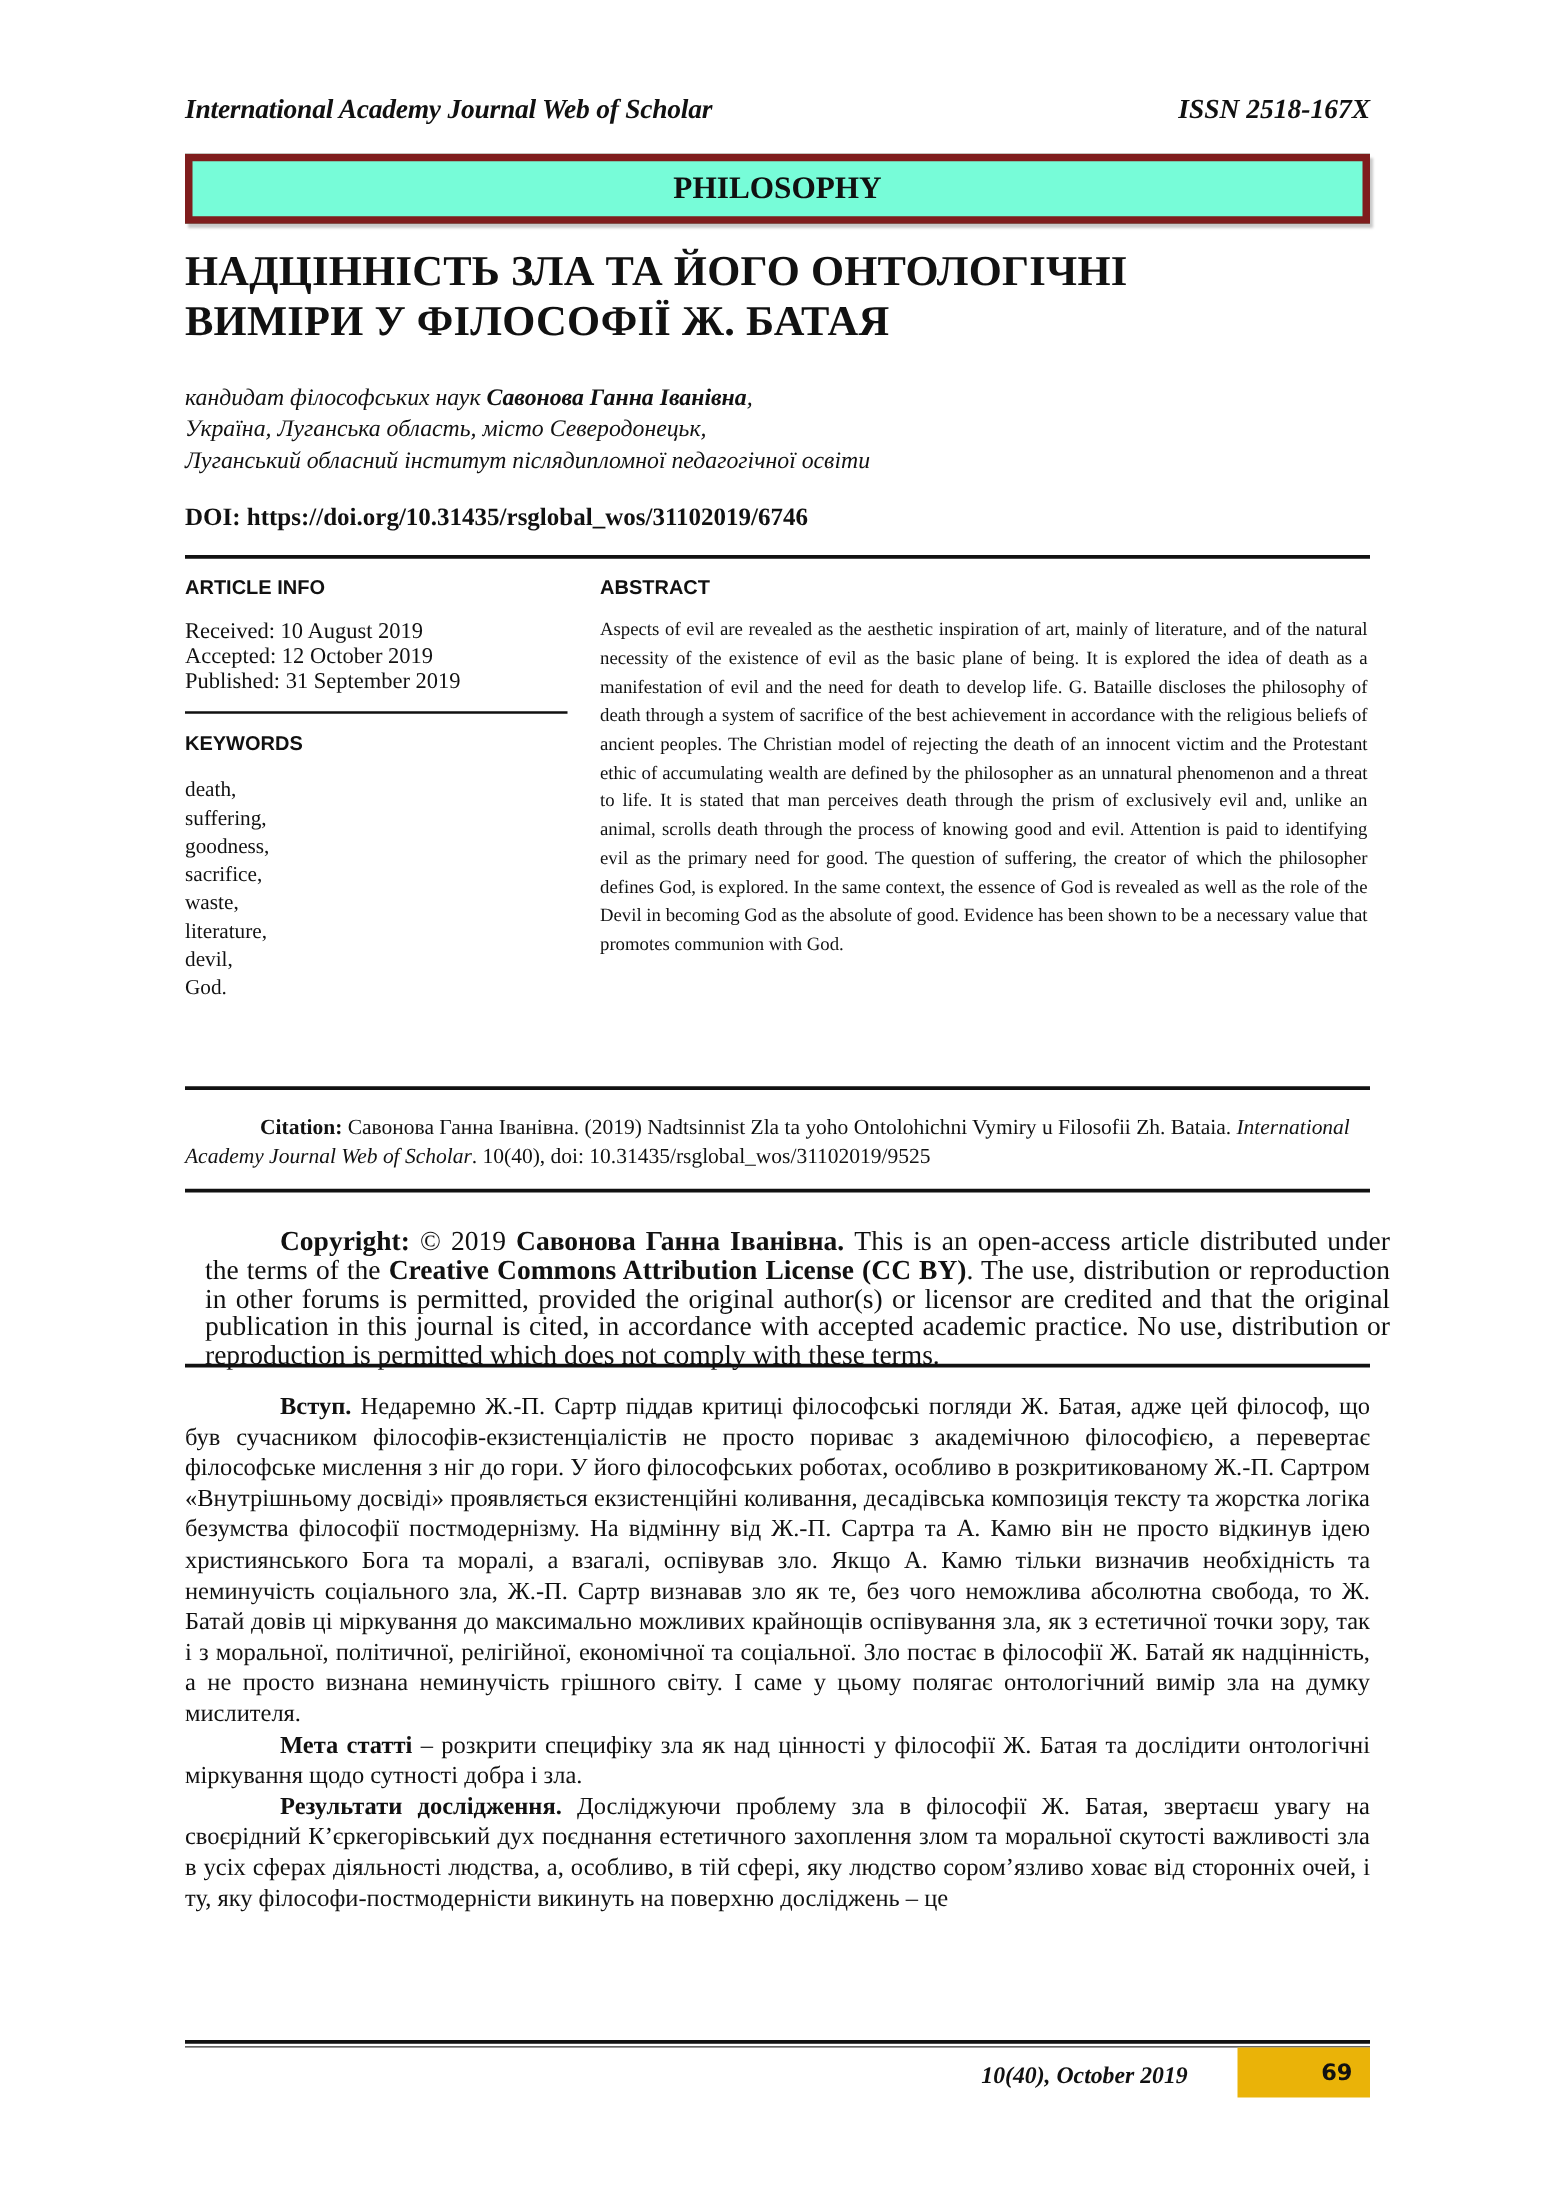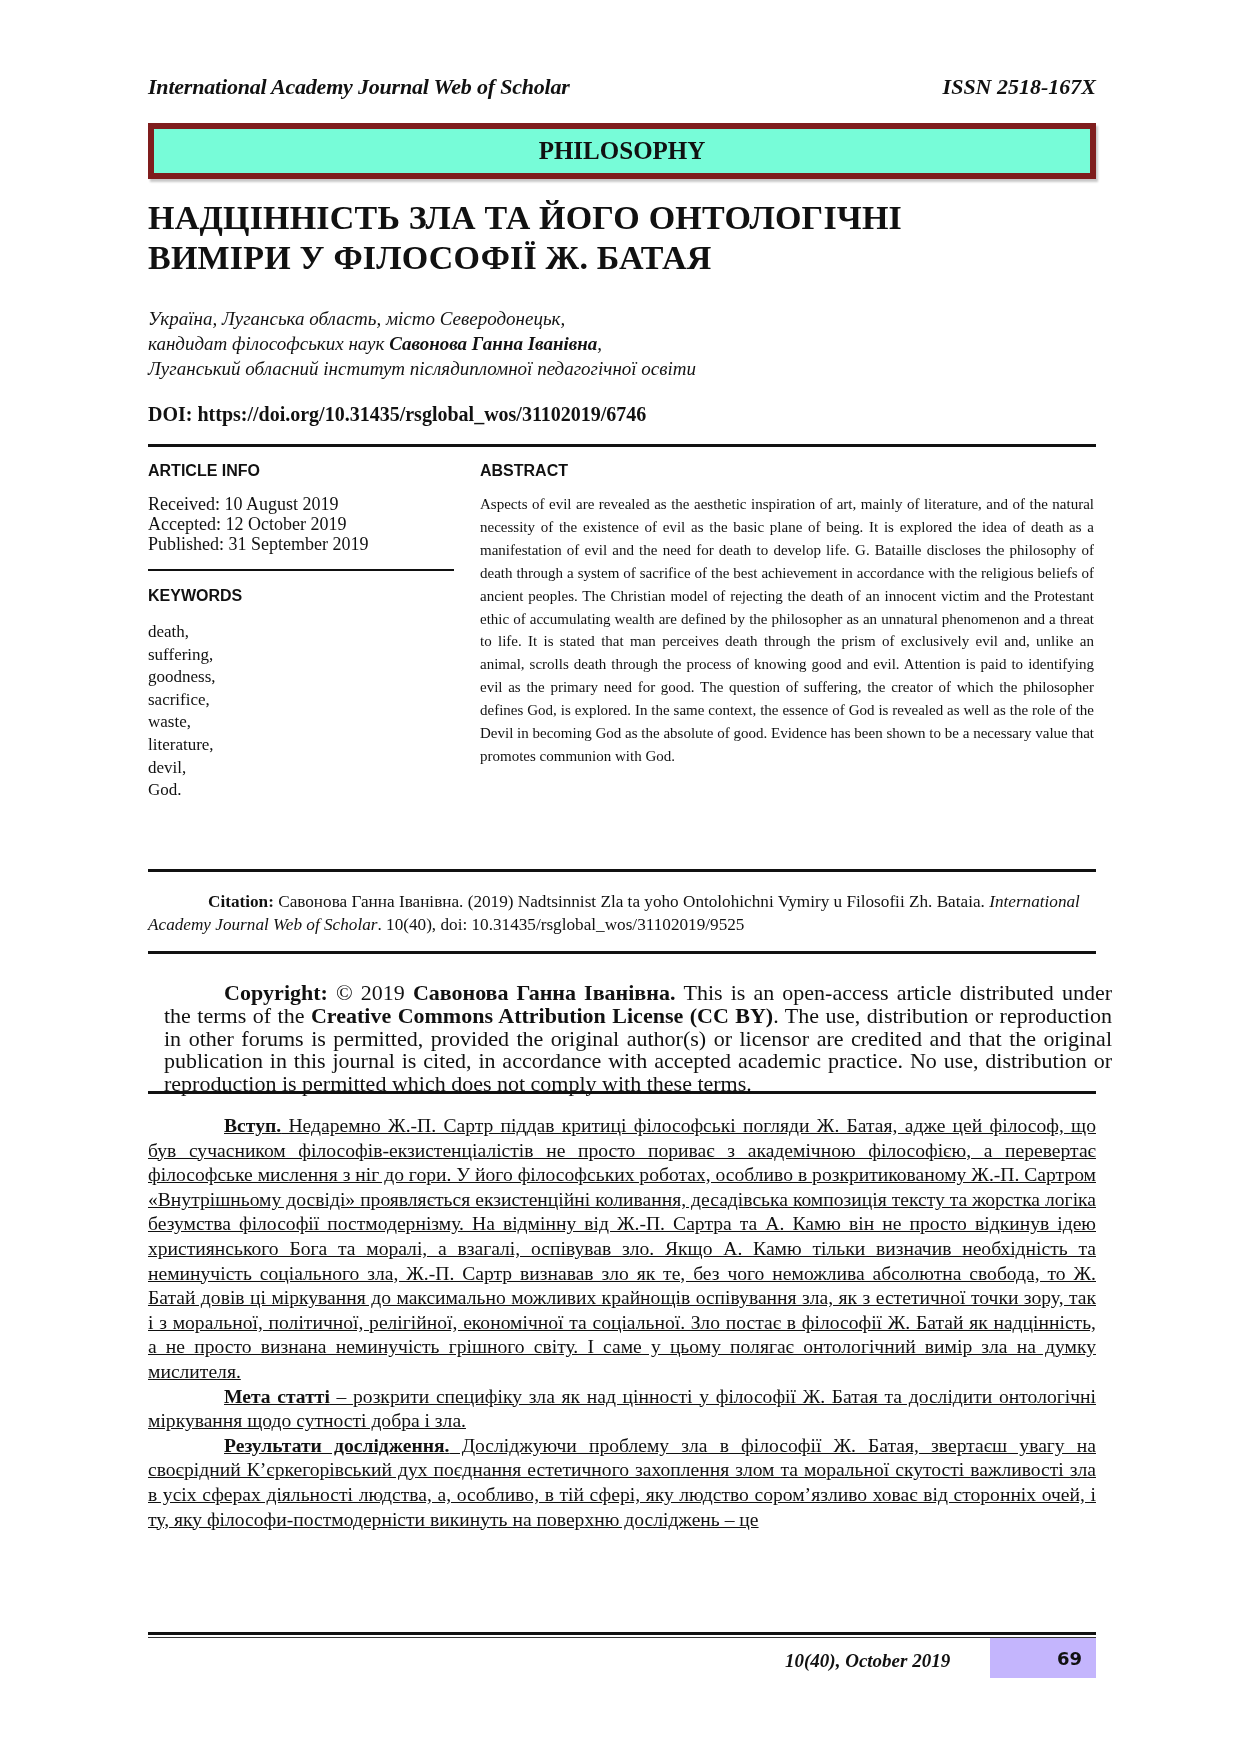--- a/index.html
+++ b/index.html
@@ -25,27 +25,27 @@
     .info-lines { position: absolute; left: 148px; top: 494px; font-size: 18px; line-height: 20px; }
     .info-lines div b { font-weight: normal; }
     .keywords { position: absolute; left: 148px; top: 621px; font-size: 17px; line-height: 22.6px; }
 
     .abstract { position: absolute; left: 480px; top: 493px; width: 614px; font-size: 15px; line-height: 22.9px; text-align: justify; margin: 0; }
 
     .citation { position: absolute; left: 148px; top: 890px; width: 948px; font-size: 17.2px; line-height: 23px; margin: 0; text-indent: 60px; }
     .copyright { position: absolute; left: 148px; top: 966px; width: 948px; font-size: 22px; line-height: 22.8px; text-align: justify; margin: 16px; text-indent: 60px; }
 
     .body-text { position: absolute; left: 148px; top: 1114px; width: 948px; font-size: 19.6px; line-height: 24.6px; text-align: justify; }
-    .body-text p { margin: 0; text-indent: 76px; text-decoration: underline; }
+    .body-text p { margin: 0; text-indent: 76px; }
     .body-text b { font-weight: bold; }
 
     .footer-rule-thick { position: absolute; left: 148px; top: 1632px; width: 948px; height: 3px; background: #111; }
     .footer-rule-thin { position: absolute; left: 148px; top: 1637px; width: 948px; height: 1px; background: #333; }
     .issue-label { position: absolute; left: 785px; top: 1650px; font-style: italic; font-weight: bold; font-size: 19px; }
-    .page-badge { position: absolute; left: 990px; top: 1638px; width: 106px; height: 40px; background: #c4b5fd; display: flex; align-items: center; justify-content: flex-end; box-sizing: border-box; padding-right: 14px; }
+    .page-badge { position: absolute; left: 990px; top: 1638px; width: 106px; height: 40px; background: #eab308; display: flex; align-items: center; justify-content: flex-end; box-sizing: border-box; padding-right: 14px; }
     .page-badge span { font-family: "DejaVu Sans", sans-serif; font-weight: bold; font-size: 18px; }
   </style>
 </head>
 <body>
 
 <div class="page">
 
   <div class="running-head">
     <span class="journal-name">International Academy Journal Web of Scholar</span>
     <span>ISSN 2518-167X</span>
@@ -54,22 +54,22 @@
   <div class="section-banner">
     <span>PHILOSOPHY</span>
   </div>
 
   <h1 class="article-title">
     <span>НАДЦІННІСТЬ ЗЛА ТА ЙОГО ОНТОЛОГІЧНІ</span><br>
     <span>ВИМІРИ У ФІЛОСОФІЇ Ж. БАТАЯ</span>
   </h1>
 
   <div class="author-block">
+    <div><span>кандидат філософських наук </span><b>Савонова Ганна Іванівна</b><span>,</span></div>
     <div>Україна, Луганська область, місто Северодонецьк,</div>
-    <div><span>кандидат філософських наук </span><b>Савонова Ганна Іванівна</b><span>,</span></div>
     <div>Луганський обласний інститут післядипломної педагогічної освіти</div>
   </div>
 
   <div class="doi">DOI: https://doi.org/10.31435/rsglobal_wos/31102019/6746</div>
 
   <div class="rule" style="left:148px; top:444px; width:948px; height:3px;"></div>
 
   <div class="col-head" style="left:148px; top:462px;">ARTICLE INFO</div>
   <div class="info-lines">
     <div><b>Received:</b><span> 10 August 2019</span></div>

